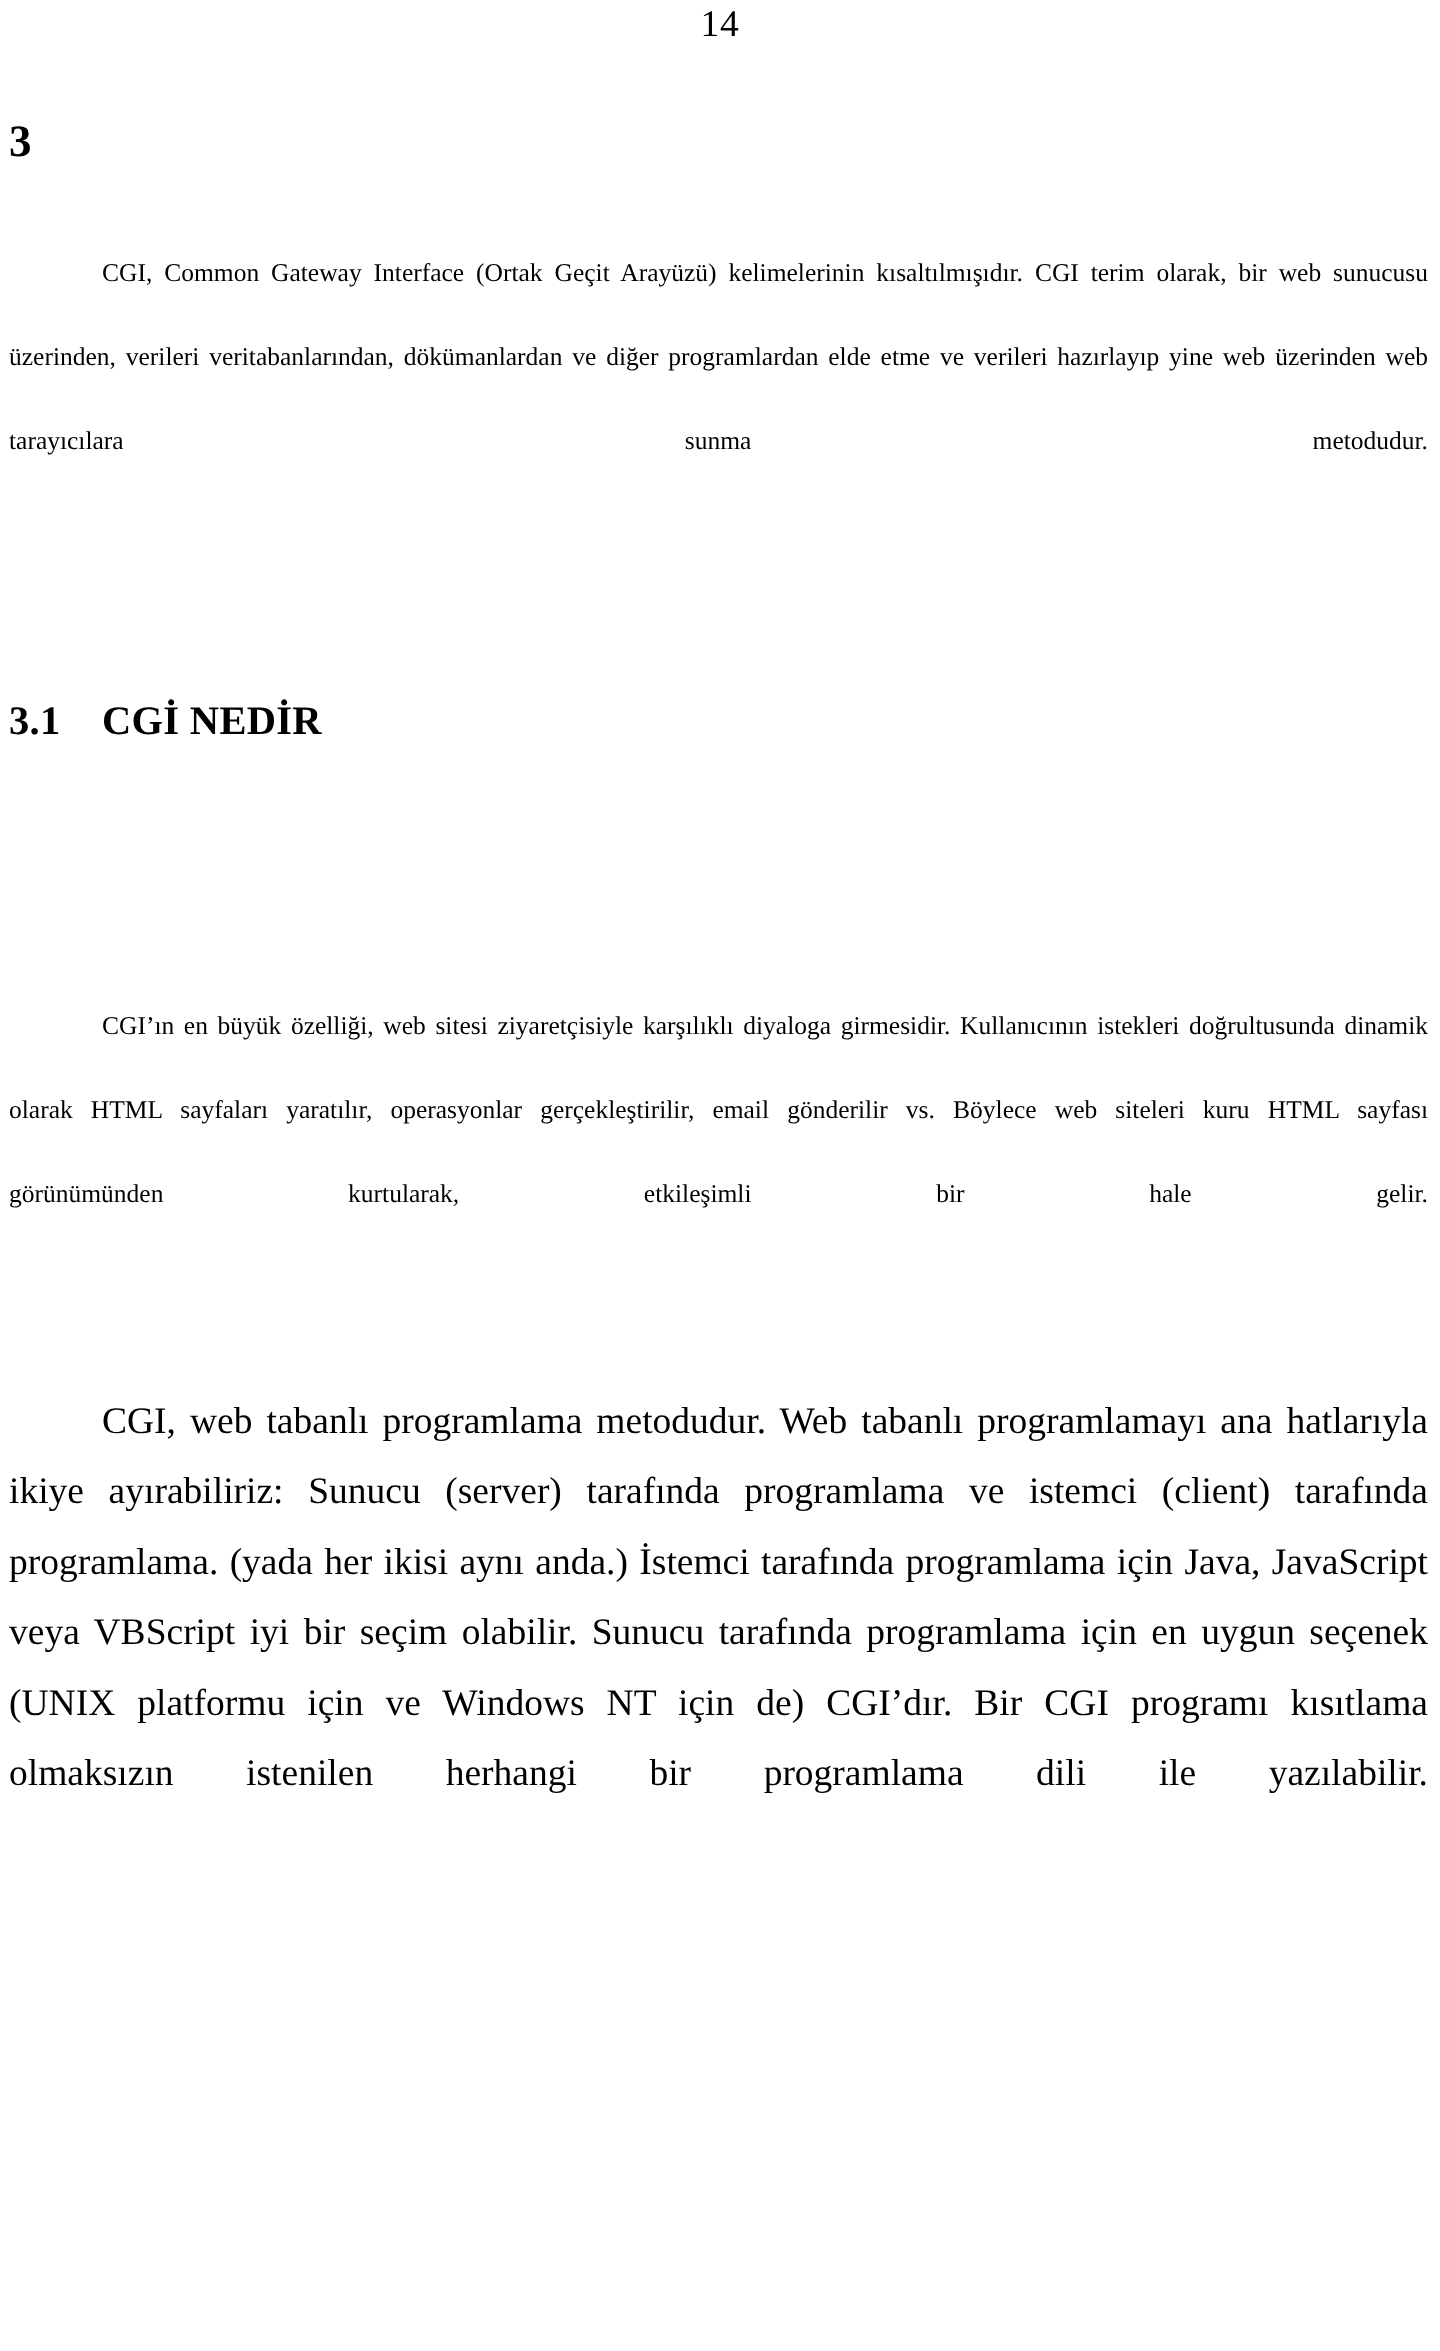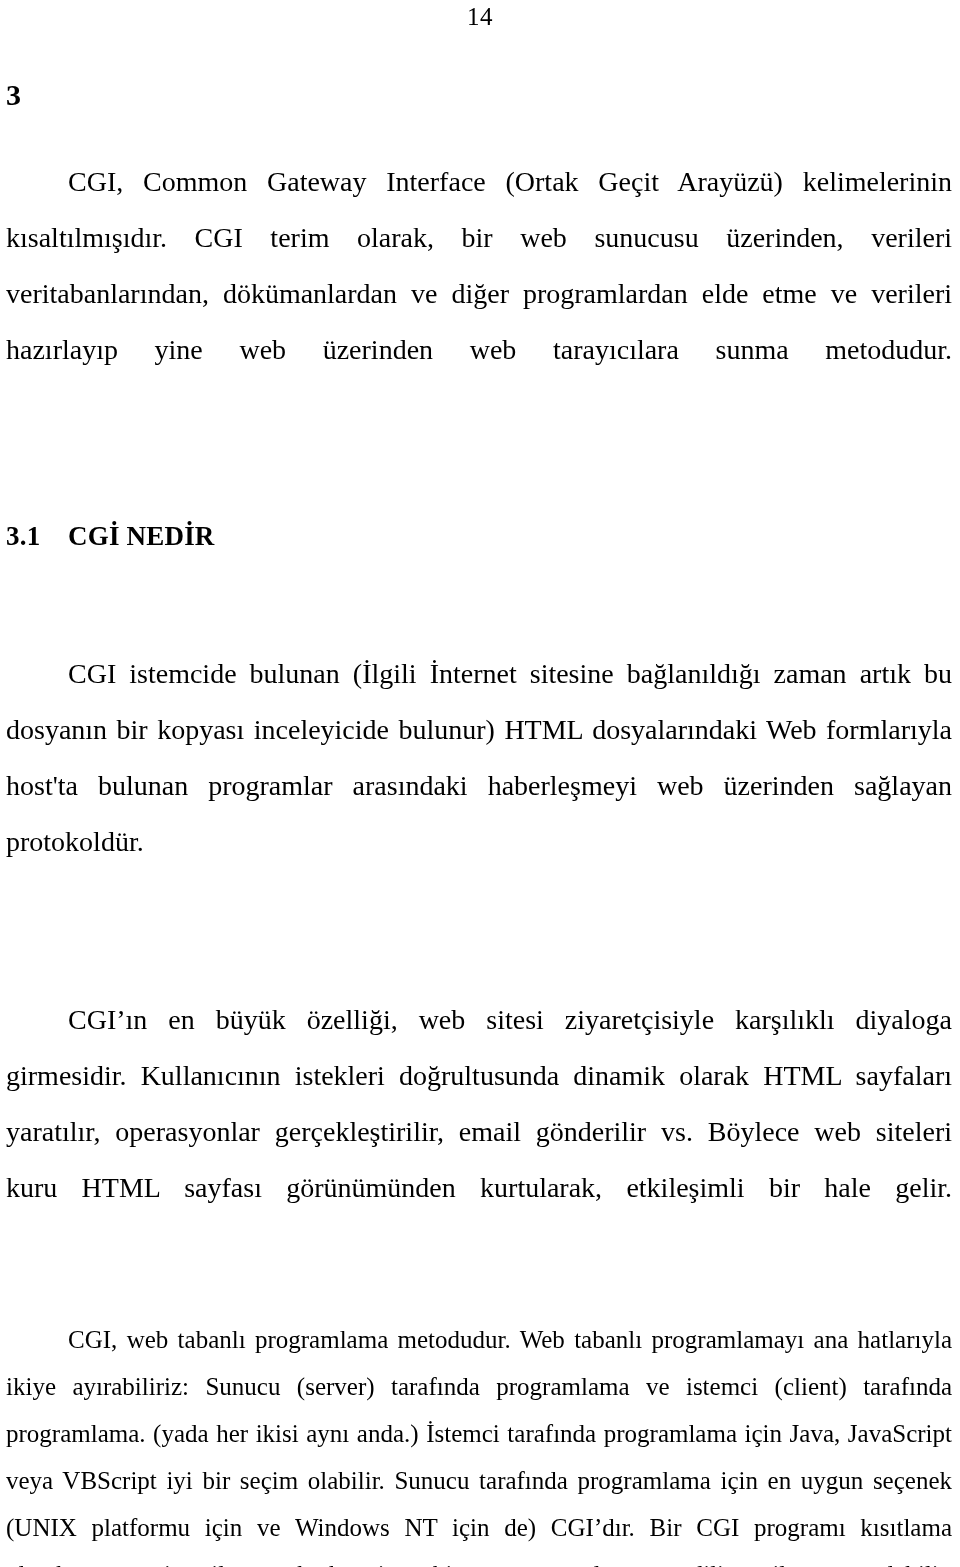--- a/index.html
+++ b/index.html
@@ -72,21 +72,21 @@
   }
   .h2 .num {
     display: inline-block;
     width: 62px;
     flex: 0 0 62px;
   }
 
   
   p.body-text {
     margin: 0;
-    font-size: 28px;
+    font-size: 17px;
     line-height: 56px;
     text-align: justify;
     text-indent: 62px;
     text-justify: inter-word;
     word-spacing: 0.5px;
   }
   p.body-text.tight {
     line-height: 47px;
     font-size: 25px;
   }
@@ -122,21 +122,20 @@
 
     <div class="sp-after-p1"></div>
 
     <div class="h2">
       <span class="num">3.1</span>
       <span>CGİ NEDİR</span>
     </div>
 
     <div class="sp-after-h21"></div>
 
-    <p class="body-text justify-all">CGI istemcide bulunan (İlgili İnternet sitesine bağlanıldığı zaman artık bu dosyanın bir kopyası inceleyicide bulunur) HTML dosyalarındaki Web formlarıyla host'ta bulunan programlar arasındaki haberleşmeyi web üzerinden sağlayan protokoldür.</p>
 
     <div class="sp-after-p2"></div>
 
     <p class="body-text justify-all">CGI’ın en büyük özelliği, web sitesi ziyaretçisiyle karşılıklı diyaloga girmesidir. Kullanıcının istekleri doğrultusunda dinamik olarak HTML sayfaları yaratılır, operasyonlar gerçekleştirilir, email gönderilir vs. Böylece web siteleri kuru HTML sayfası görünümünden kurtularak, etkileşimli bir hale gelir.</p>
 
     <div class="sp-after-p3"></div>
 
     <p class="body-text tight justify-all">CGI, web tabanlı programlama metodudur. Web tabanlı programlamayı ana hatlarıyla ikiye ayırabiliriz: Sunucu (server) tarafında programlama ve istemci (client) tarafında programlama. (yada her ikisi aynı anda.) İstemci tarafında programlama için Java, JavaScript veya VBScript iyi bir seçim olabilir. Sunucu tarafında programlama için en uygun seçenek (UNIX platformu için ve Windows NT için de) CGI’dır. Bir CGI programı kısıtlama olmaksızın istenilen herhangi bir programlama dili ile yazılabilir.</p>
 
   </div>

